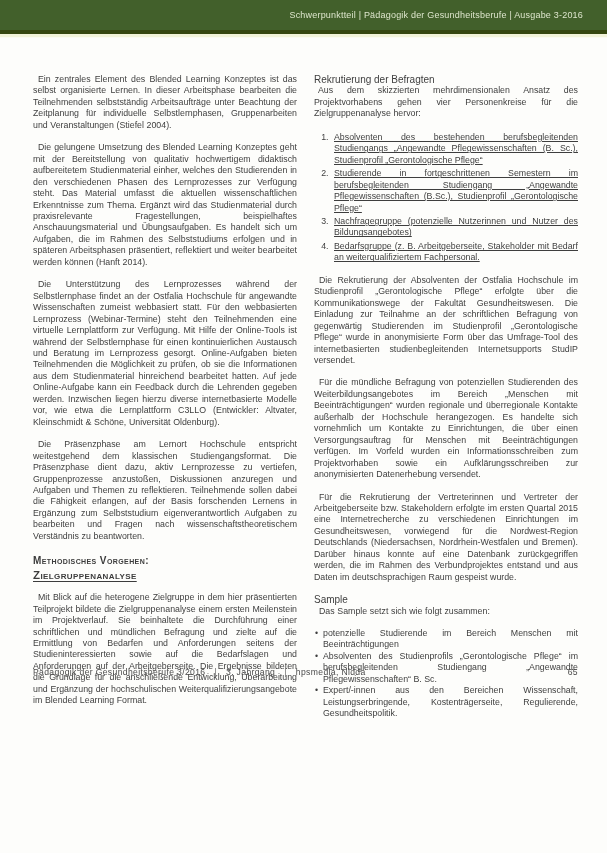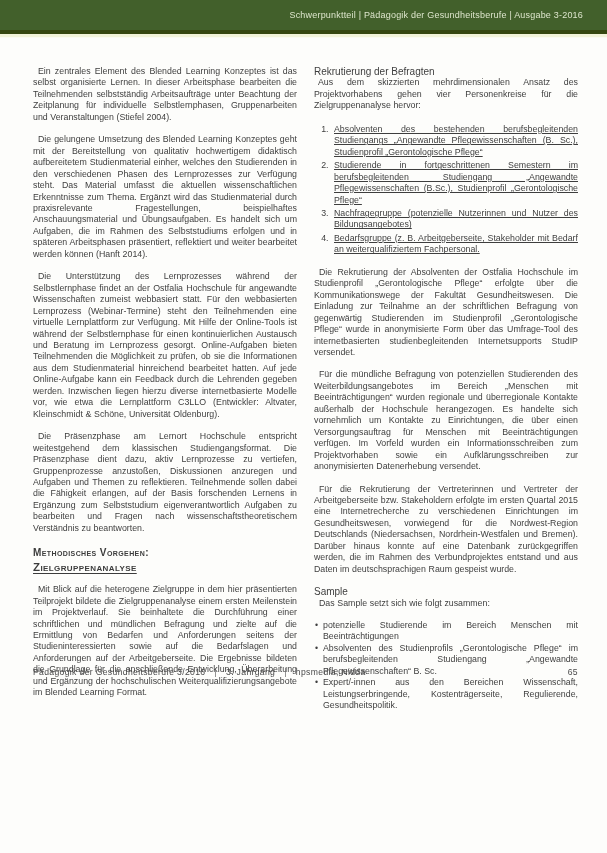--- a/index.html
+++ b/index.html
@@ -7,21 +7,21 @@
     width:607px;height:853px;background:#fdfdfb;overflow:hidden;
     font-family:"Liberation Sans",sans-serif;color:#3e3e3e;position:relative;
   }
   .page{width:607px;height:687px;position:relative;}
   
   .topbar{height:30px;background:#42602b;display:flex;align-items:center;justify-content:flex-end;padding-right:24px;box-sizing:border-box;}
   .topbar-text{color:#dde5cc;font-size:9px;letter-spacing:.2px;}
   .topbar-stripe{height:4px;background:#364710;}
   .topbar-stripe2{height:3px;background:#f2f3d9;border-bottom:1px solid #fbfbf2;}
   
-  .content{display:flex;gap:17px;padding:28px 29px 0 33px;box-sizing:border-box;}
+  .content{display:flex;gap:17px;padding:36px 29px 0 33px;box-sizing:border-box;}
   .col{flex:1 1 0;min-width:0;}
   p.body{
     font-size:8.8px;line-height:11.45px;text-align:justify;margin:0 0 11px 0;
     text-indent:5px;hyphens:auto;-webkit-hyphens:auto;word-spacing:.2px;
   }
   .sec-heading{margin:3px 0 10px 0;}
   .sec-heading .line1{
     font-variant:small-caps;font-weight:600;font-size:10px;letter-spacing:.4px;color:#3c3c3c;line-height:15px;
   }
   .sec-heading .line2{

